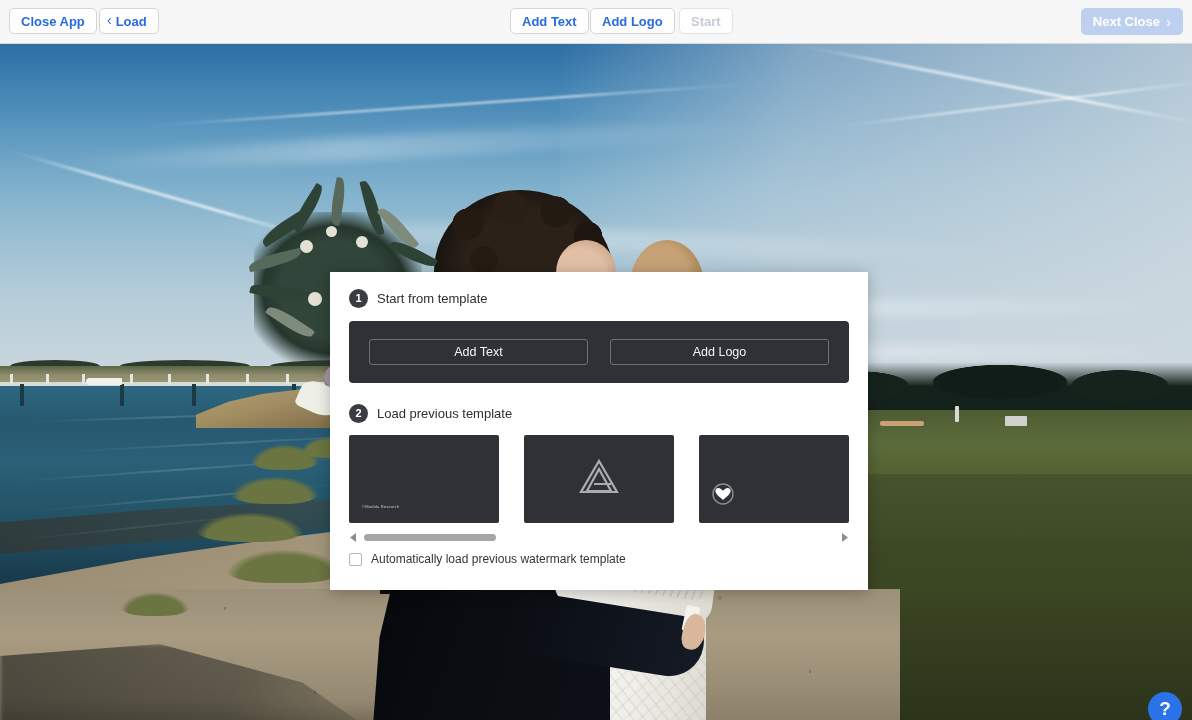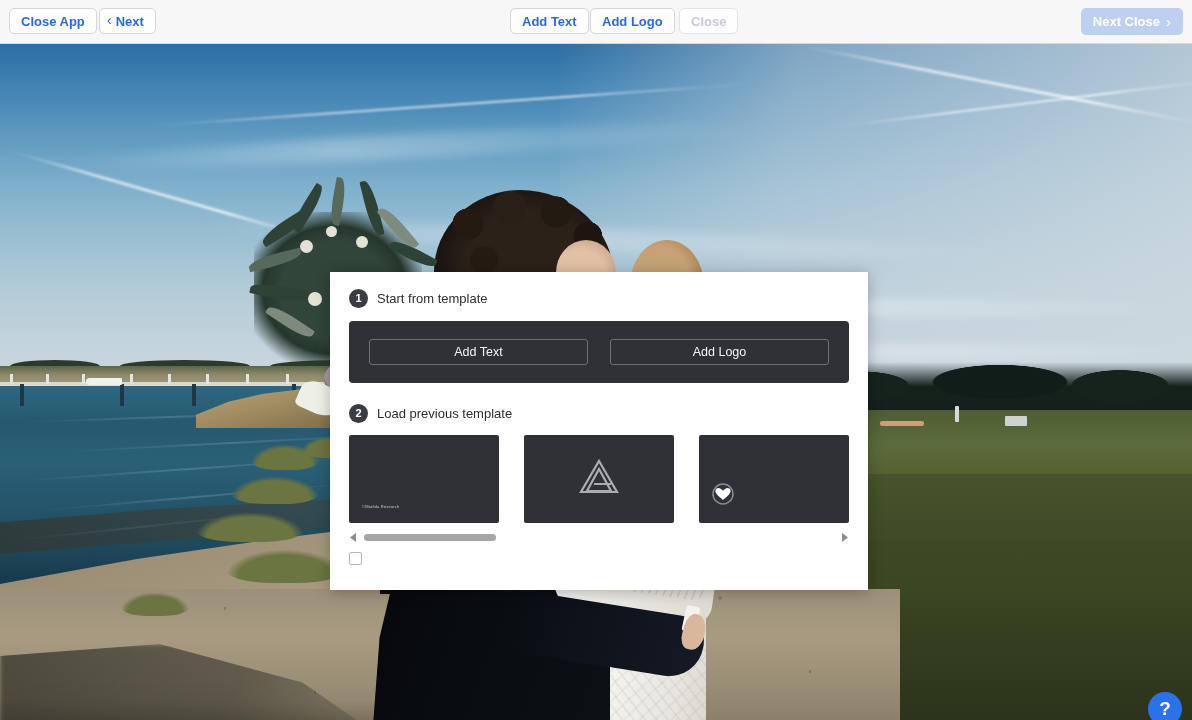--- a/index.html
+++ b/index.html
@@ -491,30 +491,30 @@
 </style>
 </head>
 <body>
 
 <div id="toolbar">
   <div class="tb-btn" id="btn-close-app">
     <span>Close App</span>
   </div>
   <div class="tb-btn" id="btn-back">
     <span class="chev">‹</span>
-    <span>Next</span>
+    <span>Load</span>
   </div>
   <div class="tb-btn" id="btn-add-text">
     <span>Add Text</span>
   </div>
   <div class="tb-btn" id="btn-add-logo">
     <span>Add Logo</span>
   </div>
   <div class="tb-btn disabled" id="btn-remove">
-    <span>Close</span>
+    <span>Start</span>
   </div>
   <div class="tb-btn" id="btn-next-step">
     <span>Next Close</span>
     <span class="chev">›</span>
   </div>
 </div>
 
 <div id="photo">
   <div class="ph" id="sky"></div>
   <div class="ph" id="sky-right"></div>
@@ -672,19 +672,20 @@
       </div>
       <span class="sb-arrow">
         <svg width="7" height="9" viewBox="0 0 7 9">
             <path d="M1 0 L7 4.5 L1 9 Z" fill="#8d8d8d"></path>
           </svg>
       </span>
     </div>
 
     <div id="auto-load-row">
       <div id="auto-load-box"></div>
+      <div id="auto-load-label">Automatically load previous watermark template</div>
     </div>
   </div>
 
   <div id="help-btn">
     <span>?</span>
   </div>
 </div>
 
 </body></html>

